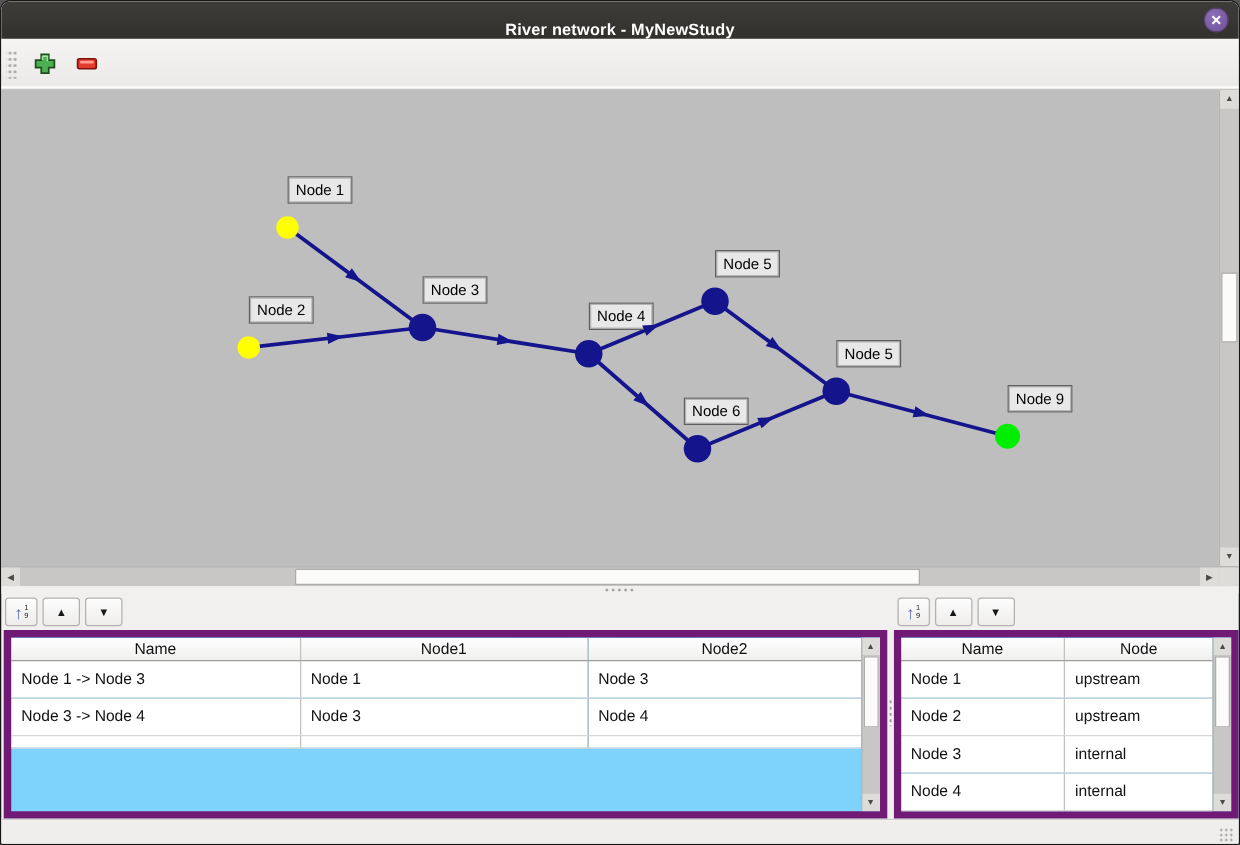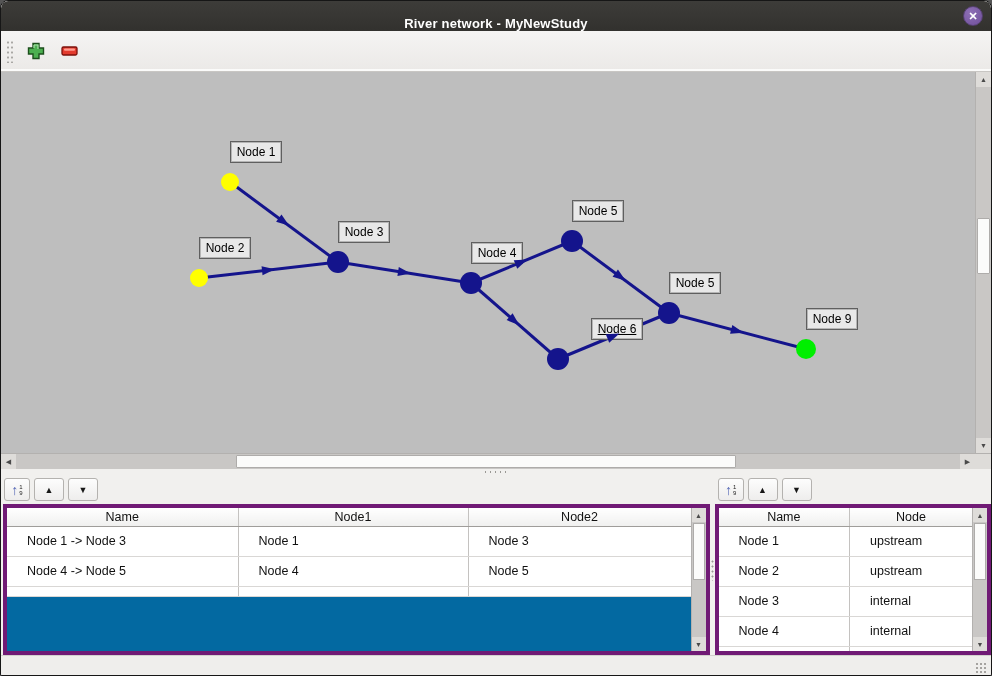--- a/index.html
+++ b/index.html
@@ -73,30 +73,30 @@
   .pane.right { width:277px; }
   .pane-toolbar { height:29px; display:flex; align-items:center; padding-left:3px; gap:4px; }
   .sqbtn { width:30px; height:23px; border:1px solid #b4b2af; border-radius:3px;
     background:linear-gradient(#fdfdfd,#eeedec); display:flex; align-items:center;
     justify-content:center; cursor:pointer; font-size:9px; color:#171717; }
   .sqbtn.sort { width:26px; }
   .sort-ic { display:flex; align-items:center; line-height:1; }
   .sort-ic .arr { color:#5164b4; font-size:14px; font-weight:bold; }
   .sort-ic .nums { display:flex; flex-direction:column; font-size:6px; color:#222; margin-left:1px; }
   
-  .tablebox { flex:1; display:flex; border:4px solid #701a75; background:#0369a1; margin:0 0 0 2px; overflow:hidden; }
+  .tablebox { flex:1; display:flex; border:6px solid #701a75; background:#7dd3fc; margin:0 0 0 2px; overflow:hidden; }
   .pane.right .tablebox { margin:0; }
   .dtable { flex:1; border-collapse:collapse; table-layout:fixed; align-self:flex-start; width:100%; }
   .dtable th {
     height:18px; font-weight:normal; font-size:12.5px; color:#111;
     background:linear-gradient(#ffffff,#f0f0ef); border-bottom:1px solid #9f9d9a;
     border-right:1px solid #c4c2c0; text-align:center; overflow:hidden; white-space:nowrap;
   }
   .dtable td {
-    height:30px; font-size:12.5px; color:#111; padding-left:20px;
+    height:30px; font-size:12.5px; color:#111; padding-left:8px;
     border-bottom:1px solid #d9d7d5; border-right:1px solid #c4c2c0;
     overflow:hidden; white-space:nowrap; background:#fff;
   }
   .dtable th:last-child, .dtable td:last-child { border-right:none; }
   .tv-scroll { width:15px; background:#c9c7c5; border-left:1px solid #b3b1af;
     display:flex; flex-direction:column; position:relative; }
   .tv-scroll .sbtn { height:14px; width:100%; font-size:7px; }
   .tv-scroll .spacer { flex:1; }
   .tv-thumb { position:absolute; left:1px; top:15px; width:12px; height:57px;
     background:#fbfbfa; border:1px solid #aeacaa; }
@@ -145,21 +145,21 @@
           <line x1="571" y1="169" x2="668" y2="241" stroke="#14148c" stroke-width="3"></line>
           <line x1="557" y1="287" x2="668" y2="241" stroke="#14148c" stroke-width="3"></line>
           <line x1="668" y1="241" x2="805" y2="277" stroke="#14148c" stroke-width="3"></line>
         </svg>
       <div class="labels" id="labels">
           <div class="nlabel" style="left: 229px; top: 69px;">Node 1</div>
           <div class="nlabel" style="left: 198px; top: 165px;">Node 2</div>
           <div class="nlabel" style="left: 337px; top: 149px;">Node 3</div>
           <div class="nlabel" style="left: 470px; top: 170px;">Node 4</div>
           <div class="nlabel" style="left: 571px; top: 128px;">Node 5</div>
-          <div class="nlabel" style="left: 590px; top: 246px; text-decoration: underline;">Node 6</div>
+          <div class="nlabel" style="left: 546px; top: 246px;">Node 6</div>
           <div class="nlabel" style="left: 668px; top: 200px;">Node 5</div>
           <div class="nlabel" style="left: 805px; top: 236px;">Node 9</div>
         </div>
       <svg class="svg-top" id="svg-top" width="976" height="381">
           <polygon points="288.22312175674085,153.8689790790673 275.09835426544333,149.74702829098408 280.45540222107496,142.51501355088135" fill="#14148c"></polygon>
           <polygon points="273.9573612986267,197.25670661310772 261.55722643076024,203.21377428594155 260.5280509719863,194.272812487843" fill="#14148c"></polygon>
           <polygon points="409.920459274639,201.51375672757456 396.3777091447325,203.93117661640625 397.7813723059896,195.04130992844463" fill="#14148c"></polygon>
           <polygon points="526.501756603149,187.50422002641326 516.2260910708726,196.6508422373053 512.7703957228293,188.34071770986816" fill="#14148c"></polygon>
           <polygon points="518.3952324624829,253.27629502469767 505.64425559734184,248.11271206471355 511.56527947769246,241.3346978858911" fill="#14148c"></polygon>
           <polygon points="624.7193064812554,208.87412439845764 611.5986073967354,204.7392416270269 616.9627796407538,197.51250957605782" fill="#14148c"></polygon>
@@ -235,23 +235,23 @@
             <th>Node2</th>
           </tr>
             </thead>
           <tbody id="branches-body">
               <tr>
                 <td>Node 1 -&gt; Node 3</td>
                 <td>Node 1</td>
                 <td>Node 3</td>
               </tr>
               <tr>
-                <td>Node 4 -&gt; Node 5</td>
+                <td>Node 3 -&gt; Node 4</td>
+                <td>Node 3</td>
                 <td>Node 4</td>
-                <td>Node 5</td>
               </tr>
               <tr>
                 <td style="height: 10px;"></td>
                 <td style="height: 10px;"></td>
                 <td style="height: 10px;"></td>
               </tr>
             </tbody>
         </table>
         <div class="tv-scroll">
           <span class="sbtn">

